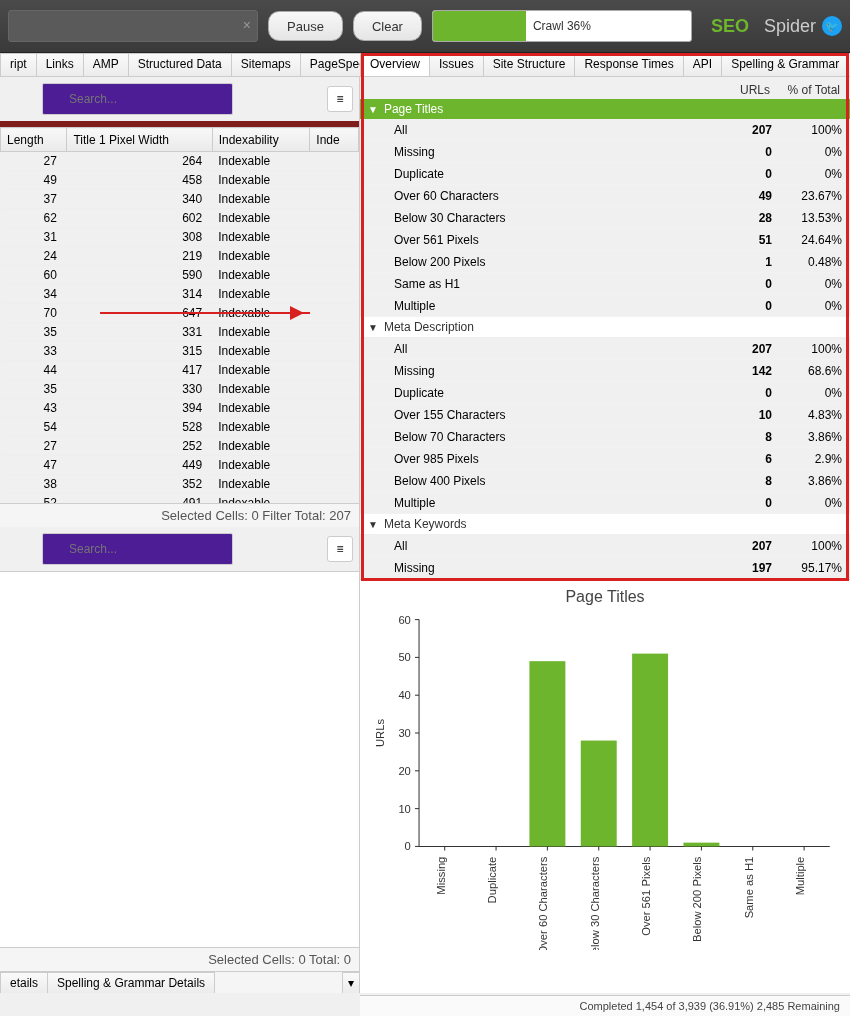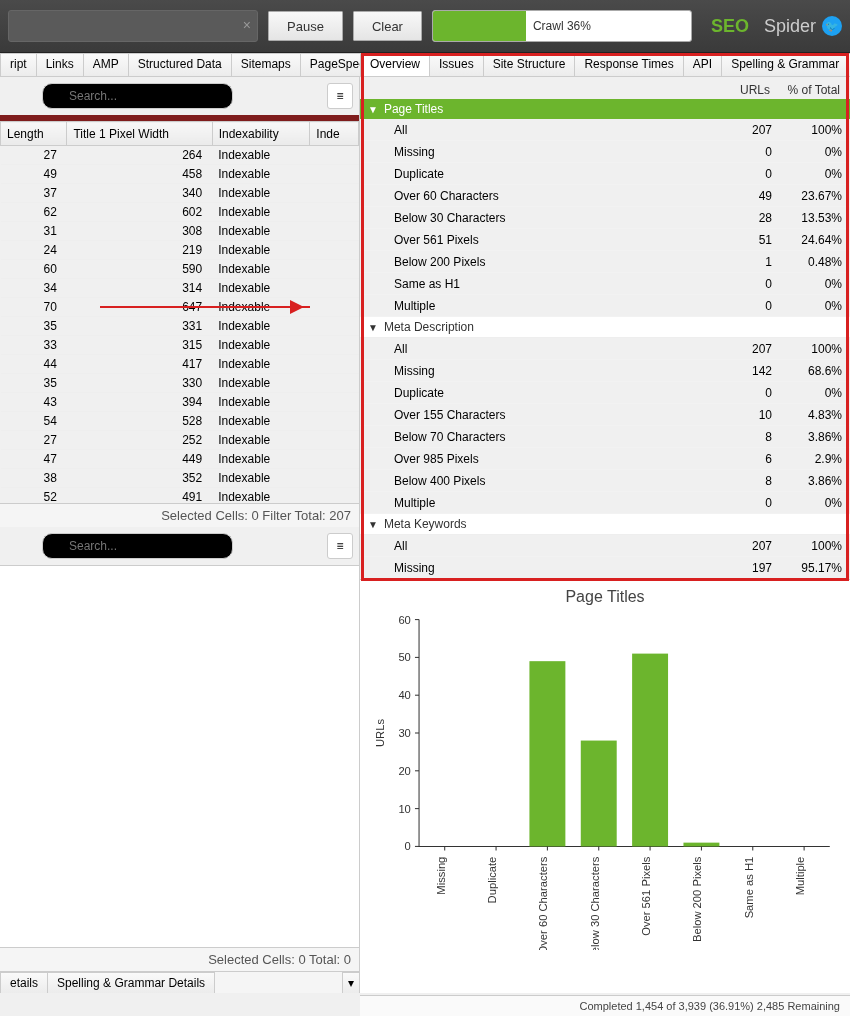--- a/index.html
+++ b/index.html
@@ -2,42 +2,42 @@
 <html><head>
 <meta charset="utf-8">
 <style>
 * { box-sizing: border-box; margin: 0; padding: 0; font-family: Arial, Helvetica, sans-serif; }
 body { width: 850px; height: 1016px; overflow: hidden; background: #f0f0f0; position: relative; }
 
 
 .top-toolbar { height: 53px; background: linear-gradient(#4a4a4a, #3a3a3a); display: flex; align-items: center; padding: 0 8px; gap: 10px; border-bottom: 1px solid #222; }
 .url-bar { flex: 0 0 250px; height: 32px; background: #5a5a5a; border: 1px solid #666; border-radius: 3px; position: relative; }
 .url-bar .close-x { position: absolute; right: 6px; top: 6px; color: #999; font-size: 14px; }
-.btn { height: 30px; padding: 0 18px; background: linear-gradient(#f8f8f8,#e5e5e5); border: 1px solid #aaa; border-radius: 1px; font-size: 13px; color: #333; cursor: pointer; }
+.btn { height: 30px; padding: 0 18px; background: linear-gradient(#f8f8f8,#e5e5e5); border: 1px solid #aaa; border-radius: 11px; font-size: 13px; color: #333; cursor: pointer; }
 .progress-box { height: 32px; width: 260px; background: #fff; border: 1px solid #aaa; border-radius: 3px; position: relative; overflow: hidden; }
 .progress-fill { position: absolute; left: 0; top: 0; bottom: 0; width: 36%; background: #6cb52d; }
 .progress-text { position: absolute; left: 50%; top: 50%; transform: translate(-50%,-50%); font-size: 12px; color: #333; white-space: nowrap; }
 .brand { margin-left: auto; font-size: 18px; font-weight: 300; color: #ccc; display: flex; align-items: center; gap: 6px; }
 .brand b { color: #6cb52d; font-weight: 600; margin-right: 10px; }
 .twitter-icon { width: 20px; height: 20px; background: #1da1f2; border-radius: 50%; display: inline-flex; align-items: center; justify-content: center; color: #fff; font-size: 11px; }
 
 
 .tab-strip { background: #f5f5f5; border-bottom: 1px solid #ccc; display: flex; height: 24px; align-items: stretch; }
 .tab { padding: 3px 9px; font-size: 12px; border: 1px solid #ccc; border-bottom: none; background: linear-gradient(#fafafa,#ececec); margin-right: -1px; cursor: pointer; white-space: nowrap; }
 .tab.active { background: #fff; position: relative; z-index: 1; }
 .tab-dd { width: 18px; padding: 3px 2px; text-align: center; }
 
 
 .main { display: flex; height: 940px; }
 .left-pane { width: 360px; display: flex; flex-direction: column; border-right: 1px solid #ccc; }
 .right-pane { width: 490px; display: flex; flex-direction: column; position: relative; }
 
 
 .search-row { padding: 6px; display: flex; gap: 6px; align-items: center; }
-.search-input { flex: 1; height: 26px; border: 1px solid #ccc; border-radius: 10px; padding: 0 8px 0 26px; font-size: 12px; color: #888; background: #000000; position: relative; }
+.search-input { flex: 1; height: 32px; border: 1px solid #ccc; border-radius: 2px; padding: 0 8px 0 26px; font-size: 12px; color: #888; background: #4c1d95; position: relative; }
 .search-wrap { position: relative; flex: 1; margin-left: 36px; }
 .search-wrap .mag { position: absolute; left: 8px; top: 6px; color: #888; font-size: 13px; }
 .filter-btn { width: 26px; height: 26px; border: 1px solid #ccc; border-radius: 3px; background: #fff; display: flex; align-items: center; justify-content: center; font-size: 12px; }
 
 
 .left-table-wrap { flex: 1; overflow: auto; border-top: 6px solid #7f1d1d; position: relative; }
 .left-table { width: 100%; border-collapse: collapse; font-size: 12px; }
 .left-table th { background: linear-gradient(#f8f8f8,#eaeaea); border: 1px solid #ccc; padding: 4px 6px; font-weight: normal; text-align: left; height: 24px; white-space: nowrap; }
 .left-table td { border-bottom: 1px solid #eee; padding: 2px 6px; height: 19px; }
 .left-table td.num { text-align: right; padding-right: 10px; }
@@ -51,21 +51,21 @@
 .right-highlight { position: absolute; top: 0; left: 1px; right: 1px; height: 528px; border: 3px solid #d82020; pointer-events: none; z-index: 5; }
 .overview-header { display: flex; padding: 6px 10px 2px; font-size: 12px; color: #333; }
 .overview-header .spacer { flex: 1; }
 .overview-header span { width: 70px; text-align: right; }
 .overview-list { flex: 0 0 auto; overflow: auto; font-size: 12px; }
 .ov-section { background: #6cb52d; color: #fff; padding: 3px 8px; font-size: 12px; display: flex; align-items: center; }
 .ov-section.dark { background: #fff; color: #333; border-bottom: 1px solid #eee; }
 .tri { display: inline-block; margin-right: 6px; font-size: 10px; }
 .ov-row { display: flex; padding: 2px 8px 2px 34px; border-bottom: 1px solid #f2f2f2; height: 22px; align-items: center; }
 .ov-row .lbl { flex: 1; }
-.ov-row .u { width: 60px; text-align: right; }
+.ov-row .u { width: 60px; text-align: right; font-weight: bold; }
 .ov-row .p { width: 70px; text-align: right; }
 
 
 .chart-panel { flex: 1; border-top: 1px solid #ccc; background: #fff; overflow: hidden; }
 .chart-title { text-align: center; font-size: 16px; color: #444; padding: 8px 0 4px; }
 .chart-area { position: relative; height: 340px; margin: 0 10px; }
 .chart-svg { width: 100%; height: 100%; }
 .bar-rect { fill: #6cb52d; }
 .axis-text { font-size: 11px; fill: #333; }
 .xlabel { font-size: 11px; fill: #333; }

